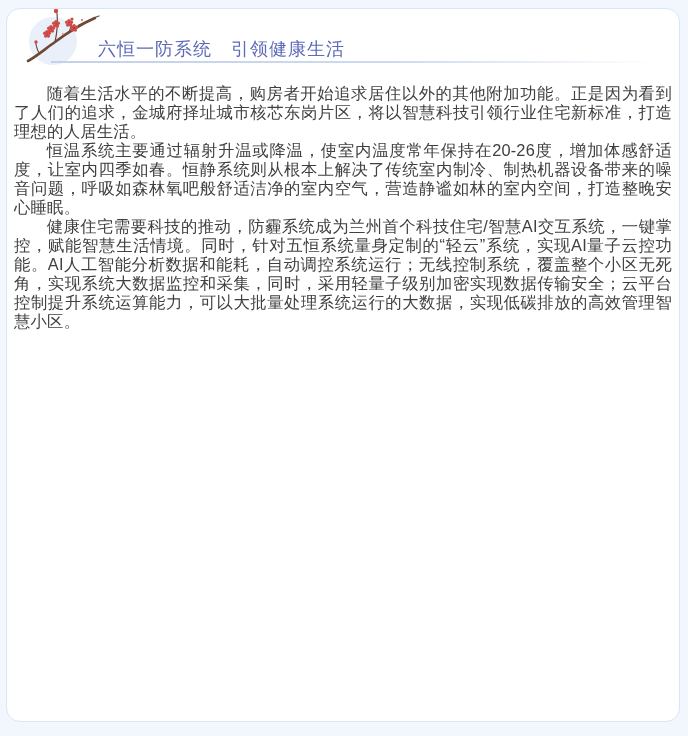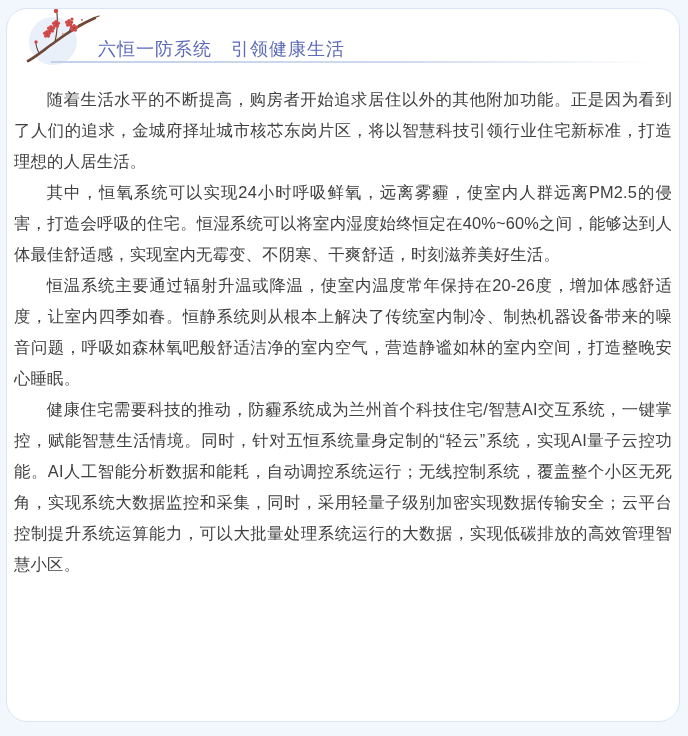--- a/index.html
+++ b/index.html
@@ -10,21 +10,21 @@
     position:relative;
     overflow:hidden;
   }
   .card{
     position:absolute;
     left:6px;top:8px;
     width:674px;height:714px;
     box-sizing:border-box;
     background:#ffffff;
     border:1.5px solid #d9e6f5;
-    border-radius:21px;
+    border-radius:14px;
     overflow:hidden;
   }
   .header{
     position:relative;
     height:75px;
   }
   .icon-wrap{
     position:absolute;
     left:18px;top:-6px;
     width:80px;height:66px;
@@ -44,21 +44,21 @@
     font-size:18px;
     font-weight:400;
     letter-spacing:1px;
     color:#5c6ab8;
     z-index:3;
     white-space:pre;
   }
   .article{
     padding:0 7px 12px 7px;
     font-size:16.35px;
-    line-height:31px;
+    line-height:19px;
     color:#404040;
     text-align:justify;
   }
   .article p{
     margin:0;
     text-indent:2em;
     letter-spacing:0.2px;
   }
 </style>
 </head>
@@ -106,18 +106,17 @@
         <circle cx="57" cy="17" r="1.2" fill="#e08a85"></circle>
         <circle cx="38" cy="31" r="1.1" fill="#e08a85"></circle>
       </svg>
     </div>
 
     <h1 class="page-title">六恒一防系统　引领健康生活</h1>
   </div>
 
   <div class="article">
     <p>随着生活水平的不断提高，购房者开始追求居住以外的其他附加功能。正是因为看到了人们的追求，金城府择址城市核芯东岗片区，将以智慧科技引领行业住宅新标准，打造理想的人居生活。</p>
-    <p>其中，恒氧系统可以实现24小时呼吸鲜氧，远离雾霾，使室内人群远离PM2.5的侵害，打造会呼吸的住宅。恒湿系统可以将室内湿度始终恒定在40%~60%之间，能够达到人体最佳舒适感，实现室内无霉变、不阴寒、干爽舒适，时刻滋养美好生活。</p>
     <p>恒温系统主要通过辐射升温或降温，使室内温度常年保持在20-26度，增加体感舒适度，让室内四季如春。恒静系统则从根本上解决了传统室内制冷、制热机器设备带来的噪音问题，呼吸如森林氧吧般舒适洁净的室内空气，营造静谧如林的室内空间，打造整晚安心睡眠。</p>
     <p>健康住宅需要科技的推动，防霾系统成为兰州首个科技住宅/智慧AI交互系统，一键掌控，赋能智慧生活情境。同时，针对五恒系统量身定制的“轻云”系统，实现AI量子云控功能。AI人工智能分析数据和能耗，自动调控系统运行；无线控制系统，覆盖整个小区无死角，实现系统大数据监控和采集，同时，采用轻量子级别加密实现数据传输安全；云平台控制提升系统运算能力，可以大批量处理系统运行的大数据，实现低碳排放的高效管理智慧小区。</p>
   </div>
 
 </div>
 
 </body></html>

